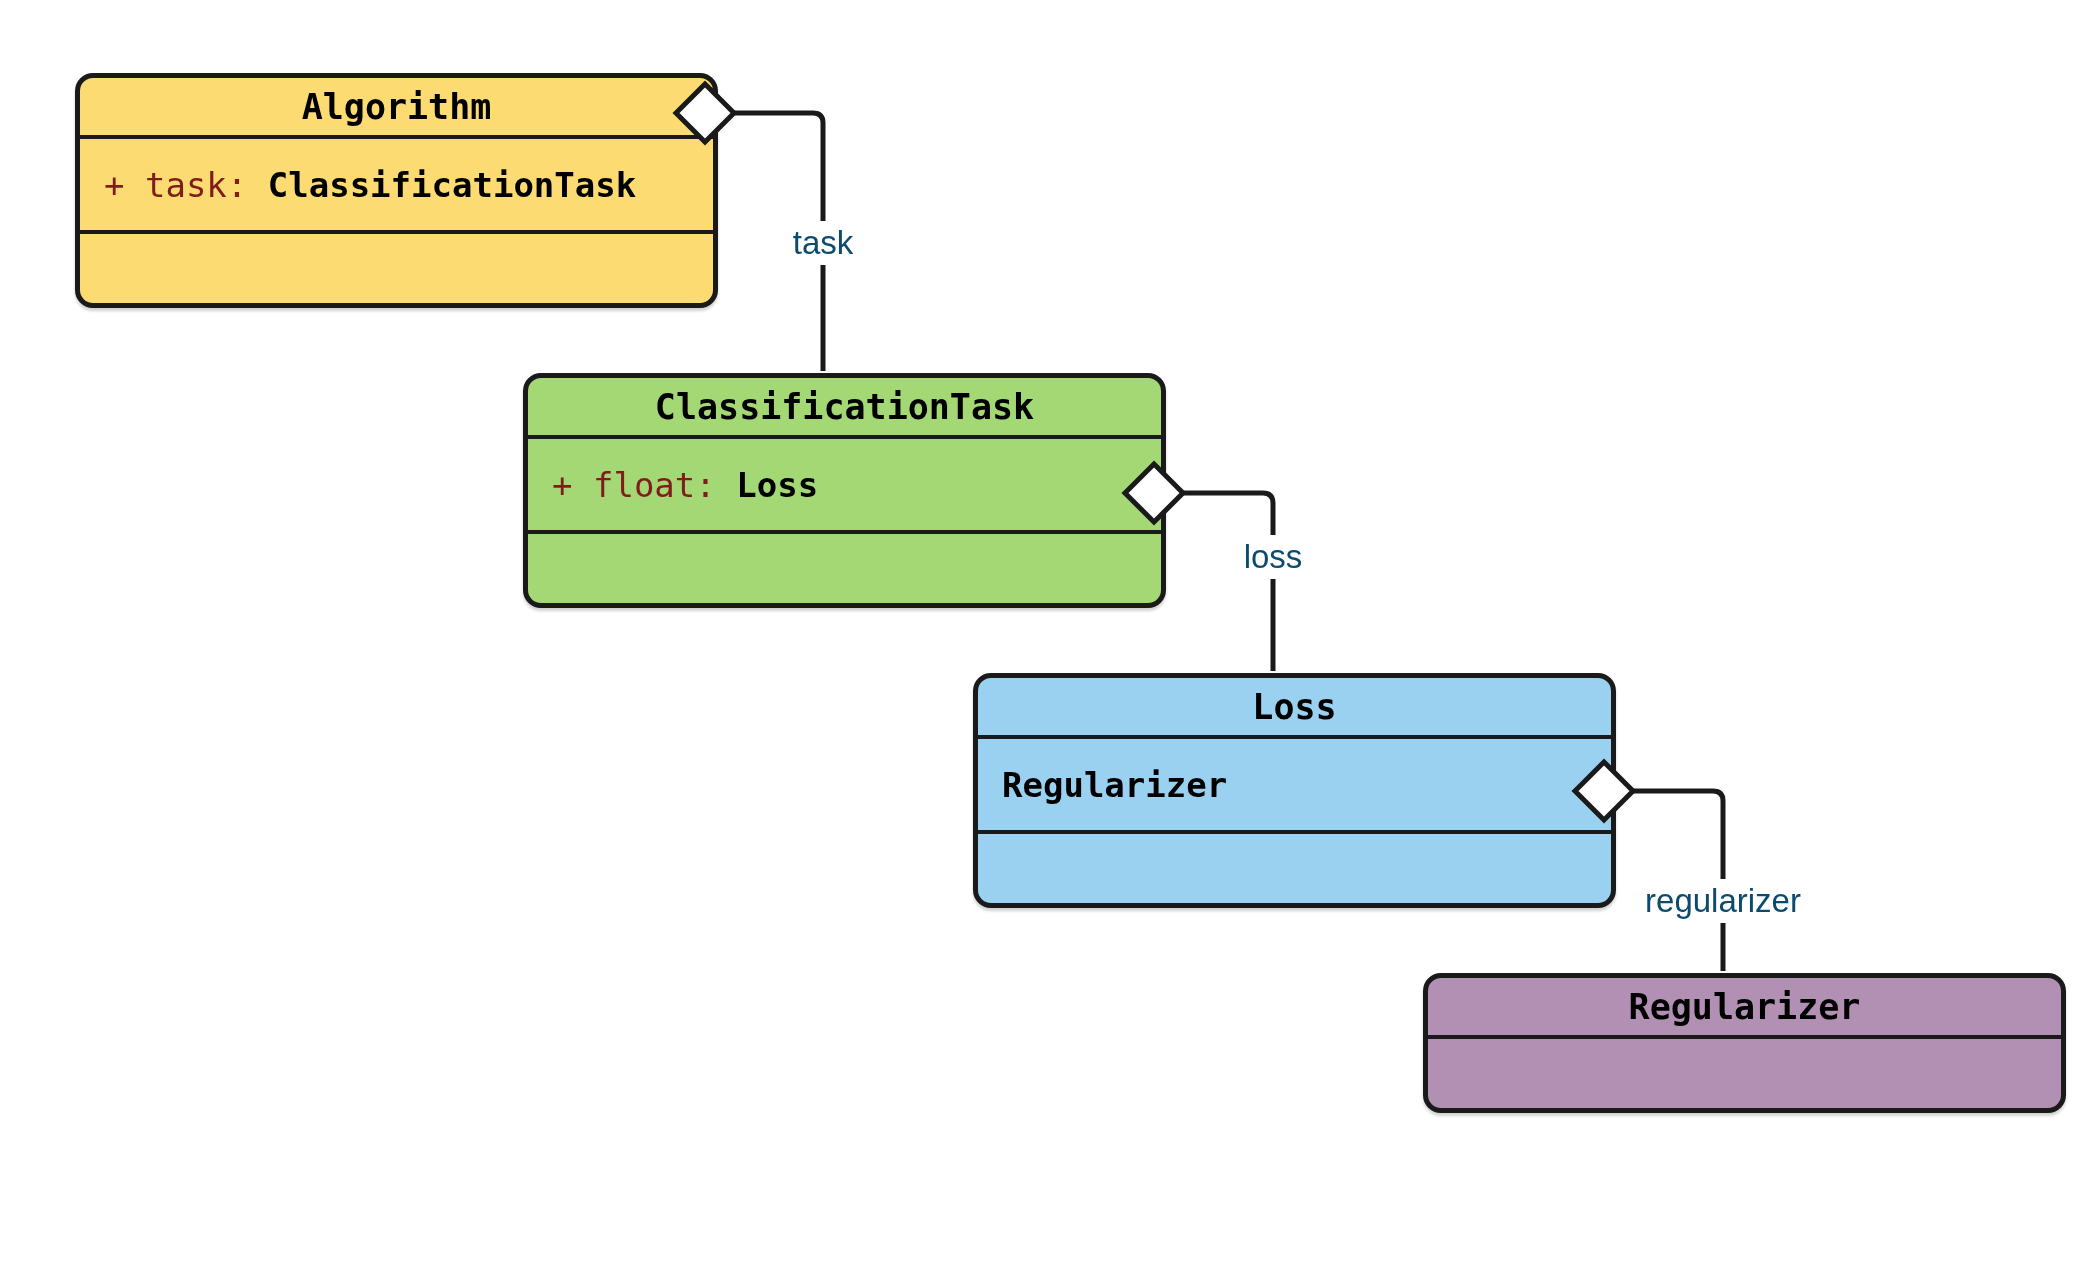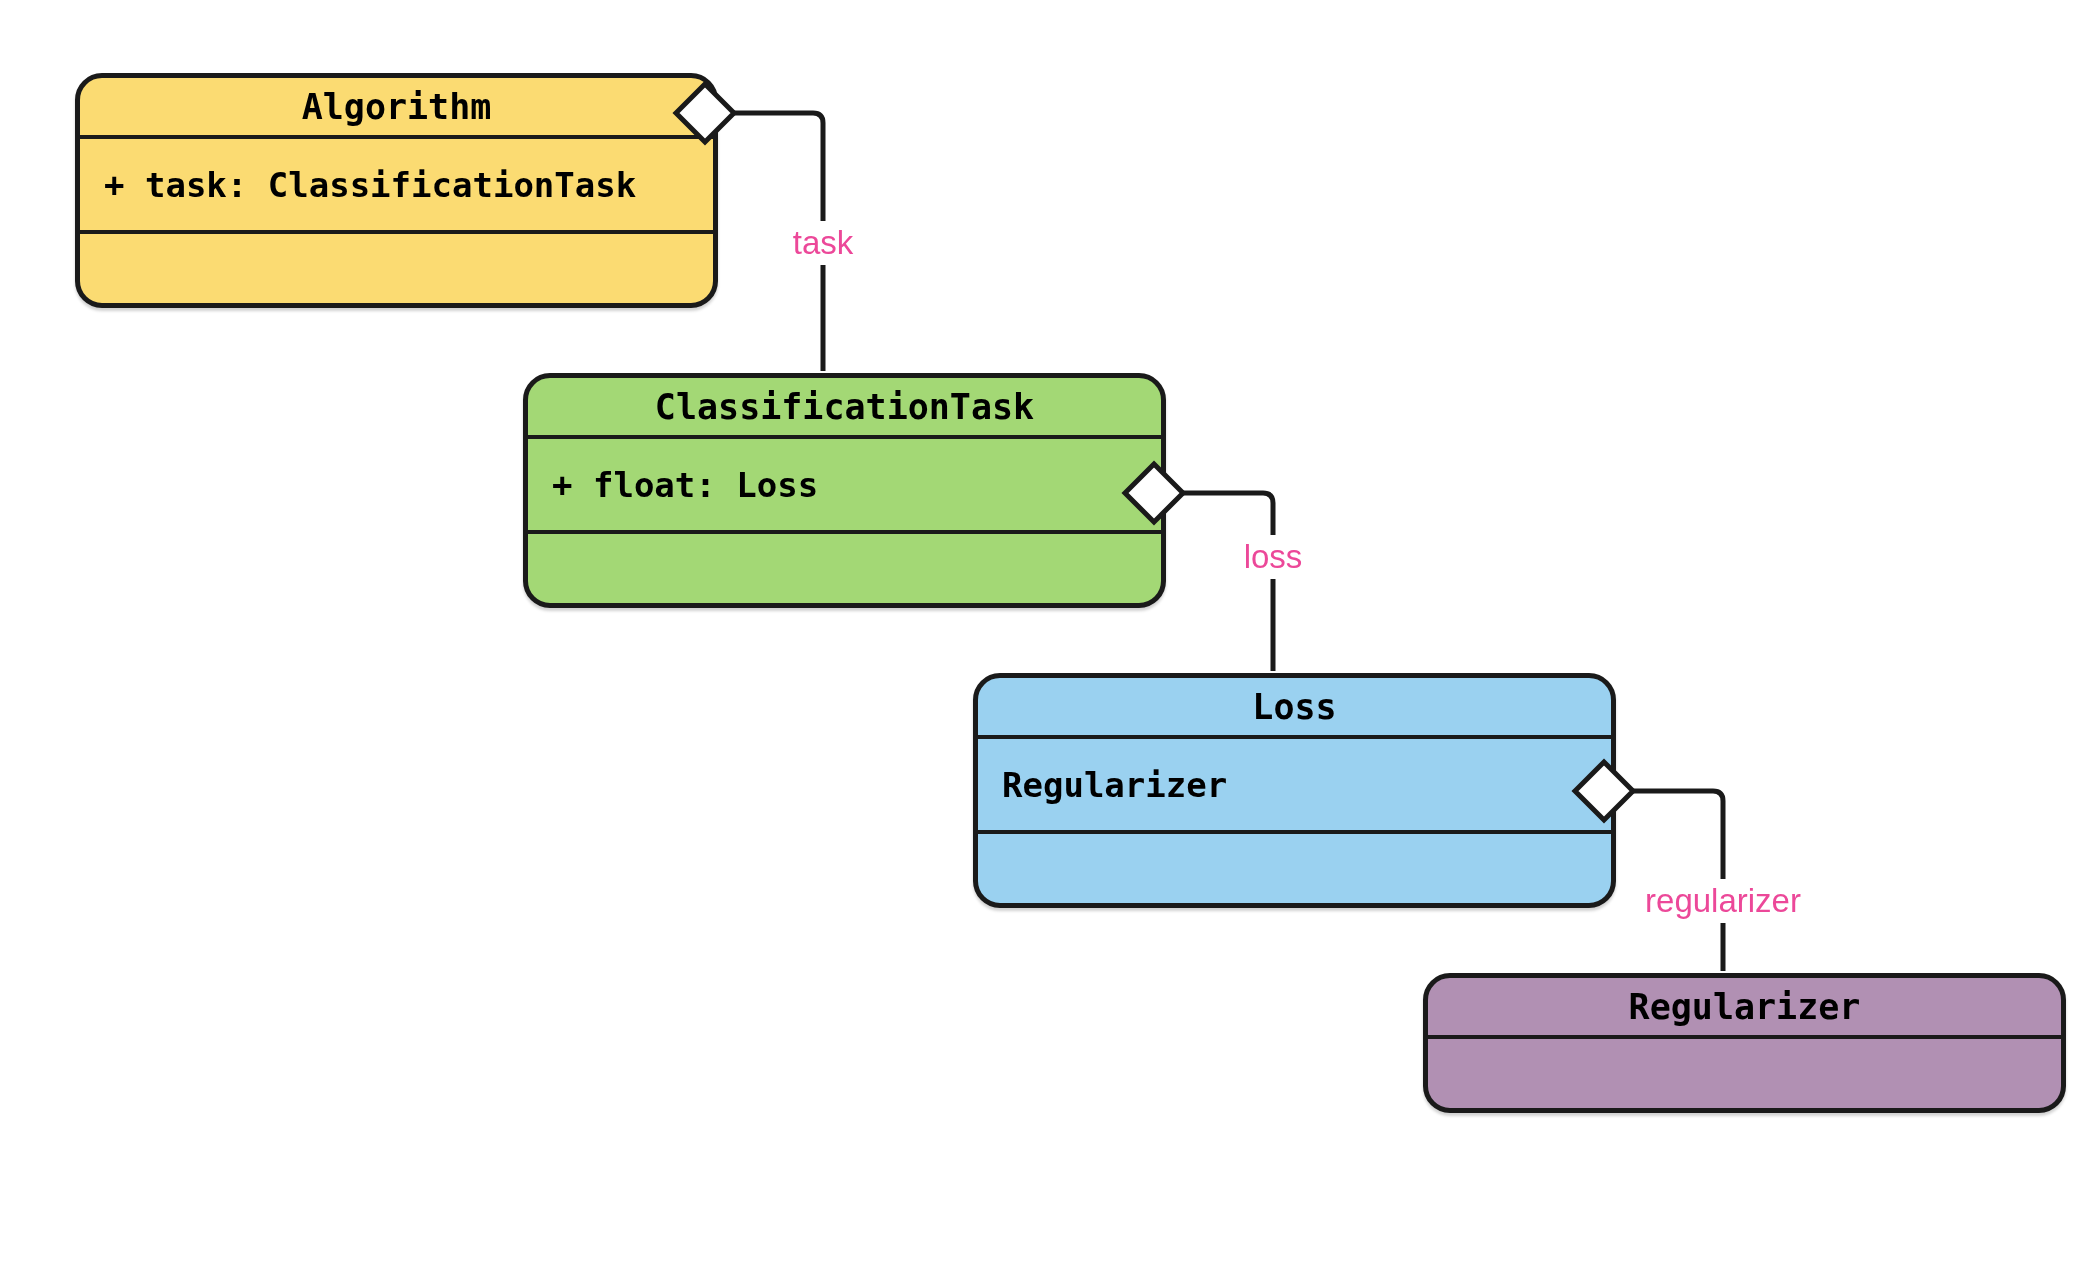--- a/index.html
+++ b/index.html
@@ -19,21 +19,21 @@
     left: 0; top: 0;
     width: 2100px;
     height: 1286px;
   }
   
   .uml-class {
     position: absolute;
     width: 643px;
     box-sizing: border-box;
     border: 5px solid #1a1a1a;
-    border-radius: 27px;
+    border-radius: 18px;
     overflow: hidden;
     box-shadow: 0 3px 3px rgba(0,0,0,0.18);
     z-index: 2;
   }
   .c-title {
     height: 57px;
     border-bottom: 4px solid #1a1a1a;
     display: flex;
     align-items: center;
     justify-content: center;
@@ -48,22 +48,22 @@
     display: flex;
     align-items: center;
     padding-left: 24px;
     font-size: 34px;
     white-space: pre;
   }
   .c-methods {
     height: 69px;
   }
   .attr-prefix {
-    color: #000000;
-    font-weight: 700;
+    color: #7f1d1d;
+    font-weight: 400;
   }
   .attr-type {
     color: #000000;
     font-weight: 700;
   }
   
   .overlay {
     position: absolute;
     left: 0; top: 0;
     z-index: 3;
@@ -81,21 +81,21 @@
     stroke-linejoin: miter;
   }
   
   .edge-label {
     position: absolute;
     transform: translate(-50%, -50%);
     background: #ffffff;
     padding: 3px 9px;
     font-family: "Liberation Sans", sans-serif;
     font-size: 33px;
-    color: #ec4899;
+    color: #0c4a6e;
     z-index: 4;
     white-space: nowrap;
   }
 </style>
 </head>
 <body>
 
 <div class="canvas">
 
   <div class="uml-class" style="left: 75px; top: 73px; background: rgb(251, 219, 114);">

